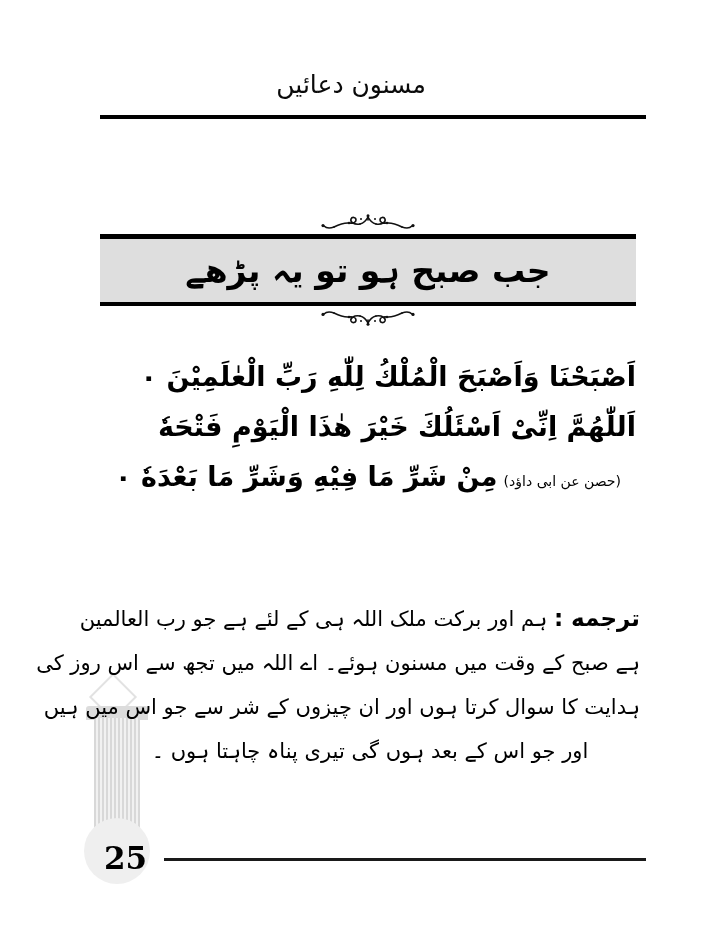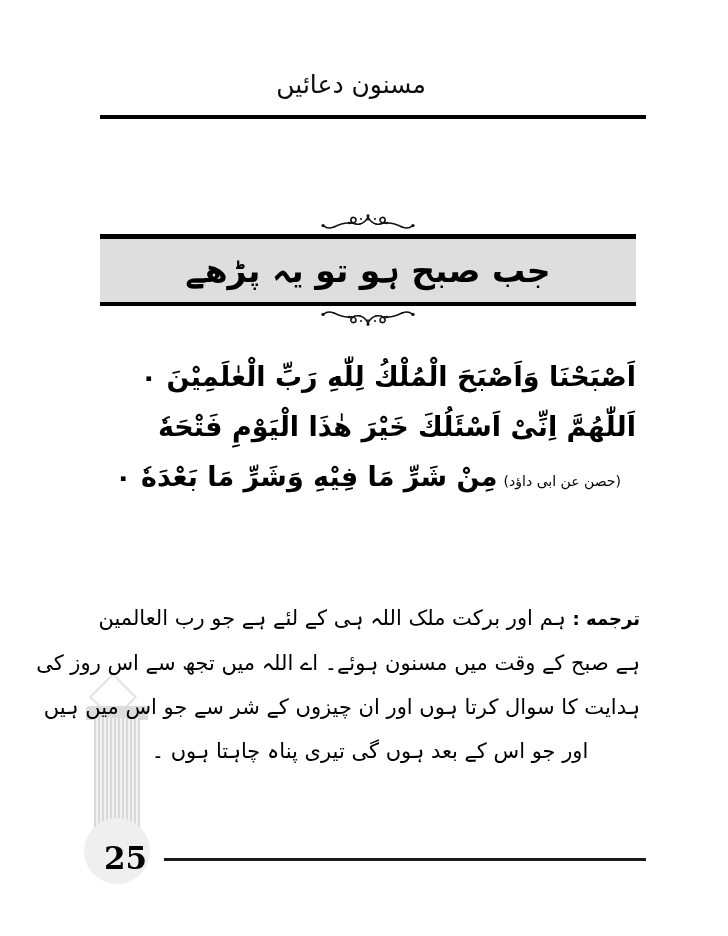--- a/index.html
+++ b/index.html
@@ -202,21 +202,21 @@
     font-size: 21px;
     line-height: 44px;
     white-space: nowrap;
     direction: rtl;
     text-align: justify;
   }
   .translation-line.first { text-align: right; }
   .translation-line.last  { text-align: center; }
   .translation-label {
     font-weight: 700;
-    font-size: 18px;
+    font-size: 23px;
   }
 
   
   .footer {
     position: absolute;
     left: 90px;
     top: 840px;
     width: 556px;
     height: 44px;
     z-index: 3;

